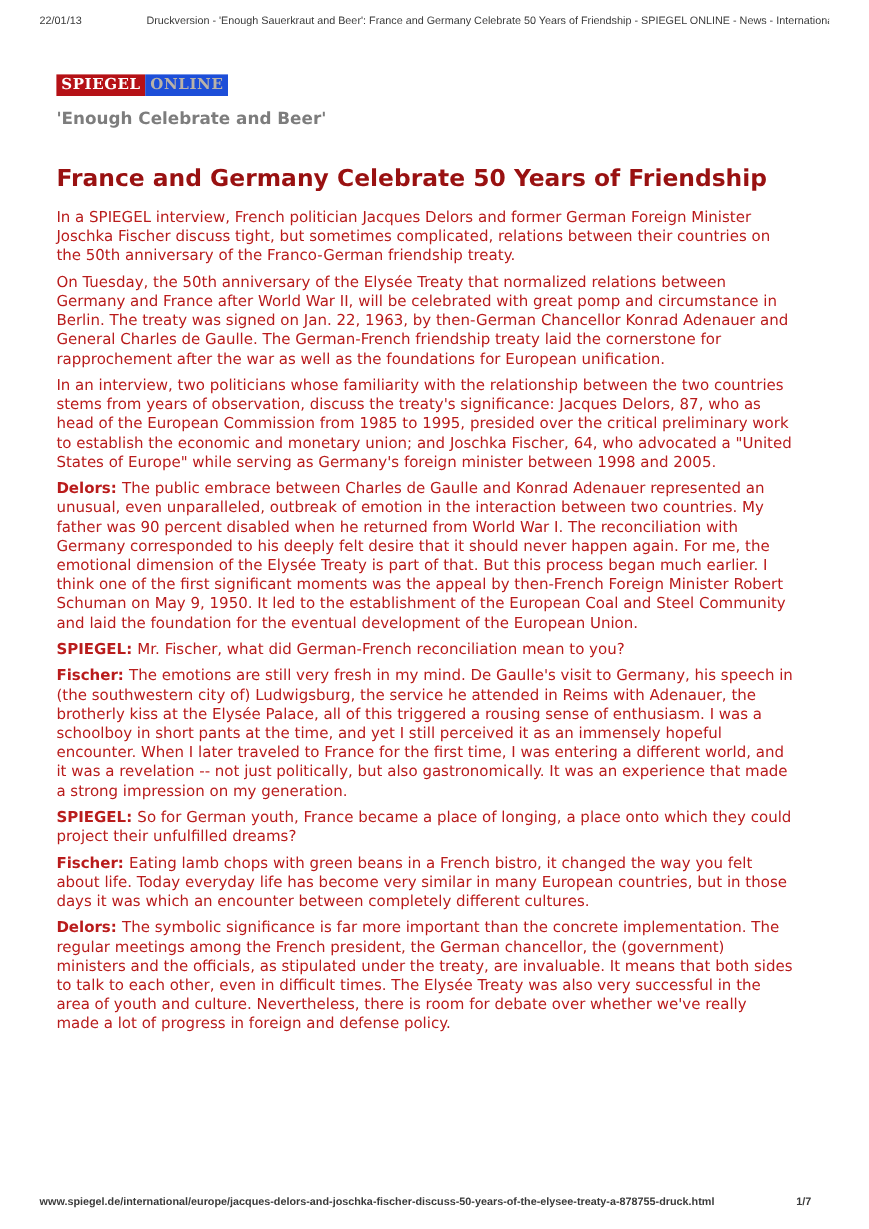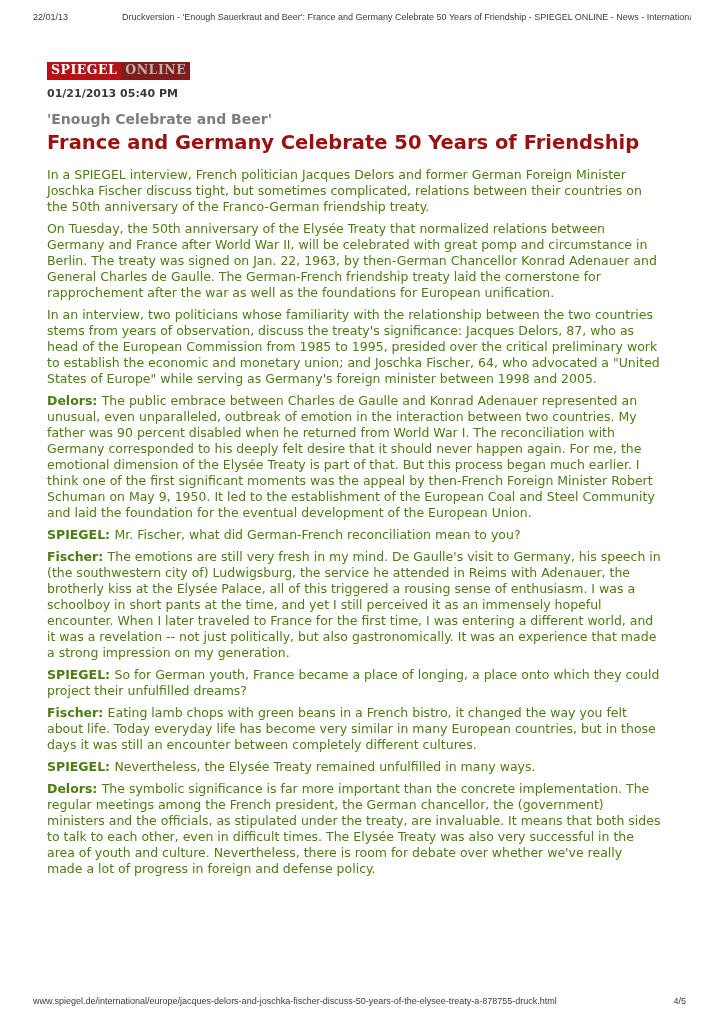--- a/index.html
+++ b/index.html
@@ -24,71 +24,72 @@
     align-items: flex-start;
     font-family: "Liberation Sans", sans-serif;
     font-size: 9px;
     color: #3a3a3a;
   }
   .ph-date { flex: 0 0 71px; }
   .ph-title { flex: 1; white-space: nowrap; overflow: hidden; margin-left: 18px; }
 
   .print-footer {
     position: absolute;
-    left: 33px; right: 38px; bottom: 18px;
+    left: 33px; right: 48px; bottom: 18px;
     display: flex;
     justify-content: space-between;
     font-family: "Liberation Sans", sans-serif;
     font-size: 9px;
     color: #3a3a3a;
+    font-weight: bold;
   }
 
   
   .content {
     position: absolute;
     top: 59px;
     left: 47px;
     width: 614px;
   }
 
   .logo { display: inline-flex; line-height: 1; text-align: right; }
   .logo-box {
     font-family: "DejaVu Serif", serif;
     font-weight: bold;
     font-size: 12.5px;
     letter-spacing: 0.5px;
     padding: 2px 4px 3px 4px;
   }
   .logo-spiegel { background: #b51116; color: #ffffff; }
-  .logo-online  { background: #7f1d1d; color: #b9b2a8; }
+  .logo-online  { background: #1d4ed8; color: #b9b2a8; }
 
   .pub-date {
     margin-top: 7px;
     font-size: 11px;
     font-weight: bold;
     color: #3a3a3a;
   }
   .kicker {
     margin-top: 11px;
     font-size: 14px;
     font-weight: bold;
     color: #7d7d7d;
   }
   .headline {
-    margin-top: 4px;
+    margin-top: 30px;
     margin-bottom: 12px;
     font-size: 19.5px;
     line-height: 24px;
     font-weight: bold;
     color: #991111;
   }
   .body-text p {
     font-size: 12.5px;
     line-height: 16px;
-    color: #4d7c0f;
+    color: #b91c1c;
     margin-bottom: 6px;
   }
   .body-text .speaker { font-weight: bold; }
 </style>
 </head>
 <body>
 
 <div class="sheet">
 
   <div class="print-header">
@@ -96,21 +97,20 @@
     <span class="ph-title">Druckversion - 'Enough Sauerkraut and Beer': France and Germany Celebrate 50 Years of Friendship - SPIEGEL ONLINE - News - International</span>
   </div>
 
   <div class="content">
 
     <div class="logo">
       <span class="logo-box logo-spiegel">SPIEGEL</span>
       <span class="logo-box logo-online">ONLINE</span>
     </div>
 
-    <div class="pub-date">01/21/2013 05:40 PM</div>
 
     <div class="kicker">'Enough Celebrate and Beer'</div>
 
     <h1 class="headline">France and Germany Celebrate 50 Years of Friendship</h1>
 
     <div class="body-text">
       <p>In a SPIEGEL interview, French politician Jacques Delors and former German Foreign Minister Joschka Fischer discuss tight, but sometimes complicated, relations between their countries on the 50th anniversary of the Franco-German friendship treaty.</p>
       <div id="paragraphs">
   <p><span class="ptext">On Tuesday, the 50th anniversary of the Elysée Treaty that normalized relations between Germany and France after World War II, will be celebrated with great pomp and circumstance in Berlin. The treaty was signed on Jan. 22, 1963, by then-German Chancellor Konrad Adenauer and General Charles de Gaulle. The German-French friendship treaty laid the cornerstone for rapprochement after the war as well as the foundations for European unification.</span></p>
 
@@ -119,28 +119,27 @@
 
 
   <p><b class="speaker">Delors: </b><span class="ptext">The public embrace between Charles de Gaulle and Konrad Adenauer represented an unusual, even unparalleled, outbreak of emotion in the interaction between two countries. My father was 90 percent disabled when he returned from World War I. The reconciliation with Germany corresponded to his deeply felt desire that it should never happen again. For me, the emotional dimension of the Elysée Treaty is part of that. But this process began much earlier. I think one of the first significant moments was the appeal by then-French Foreign Minister Robert Schuman on May 9, 1950. It led to the establishment of the European Coal and Steel Community and laid the foundation for the eventual development of the European Union.</span></p>
 
   <p><b class="speaker">SPIEGEL: </b><span class="ptext">Mr. Fischer, what did German-French reconciliation mean to you?</span></p>
 
   <p><b class="speaker">Fischer: </b><span class="ptext">The emotions are still very fresh in my mind. De Gaulle's visit to Germany, his speech in (the southwestern city of) Ludwigsburg, the service he attended in Reims with Adenauer, the brotherly kiss at the Elysée Palace, all of this triggered a rousing sense of enthusiasm. I was a schoolboy in short pants at the time, and yet I still perceived it as an immensely hopeful encounter. When I later traveled to France for the first time, I was entering a different world, and it was a revelation -- not just politically, but also gastronomically. It was an experience that made a strong impression on my generation.</span></p>
 
   <p><b class="speaker">SPIEGEL: </b><span class="ptext">So for German youth, France became a place of longing, a place onto which they could project their unfulfilled dreams?</span></p>
 
-  <p><b class="speaker">Fischer: </b><span class="ptext">Eating lamb chops with green beans in a French bistro, it changed the way you felt about life. Today everyday life has become very similar in many European countries, but in those days it was still an encounter between completely different cultures.</span></p>
+  <p><b class="speaker">Fischer: </b><span class="ptext">Eating lamb chops with green beans in a French bistro, it changed the way you felt about life. Today everyday life has become very similar in many European countries, but in those days it was which an encounter between completely different cultures.</span></p>
 
-  <p><b class="speaker">SPIEGEL: </b><span class="ptext">Nevertheless, the Elysée Treaty remained unfulfilled in many ways.</span></p>
 
   <p><b class="speaker">Delors: </b><span class="ptext">The symbolic significance is far more important than the concrete implementation. The regular meetings among the French president, the German chancellor, the (government) ministers and the officials, as stipulated under the treaty, are invaluable. It means that both sides to talk to each other, even in difficult times. The Elysée Treaty was also very successful in the area of youth and culture. Nevertheless, there is room for debate over whether we've really made a lot of progress in foreign and defense policy.</span></p>
 </div>
     </div>
 
   </div>
 
   <div class="print-footer">
     <span>www.spiegel.de/international/europe/jacques-delors-and-joschka-fischer-discuss-50-years-of-the-elysee-treaty-a-878755-druck.html</span>
-    <span>4/5</span>
+    <span>1/7</span>
   </div>
 
 </div>
 
 </body></html>

